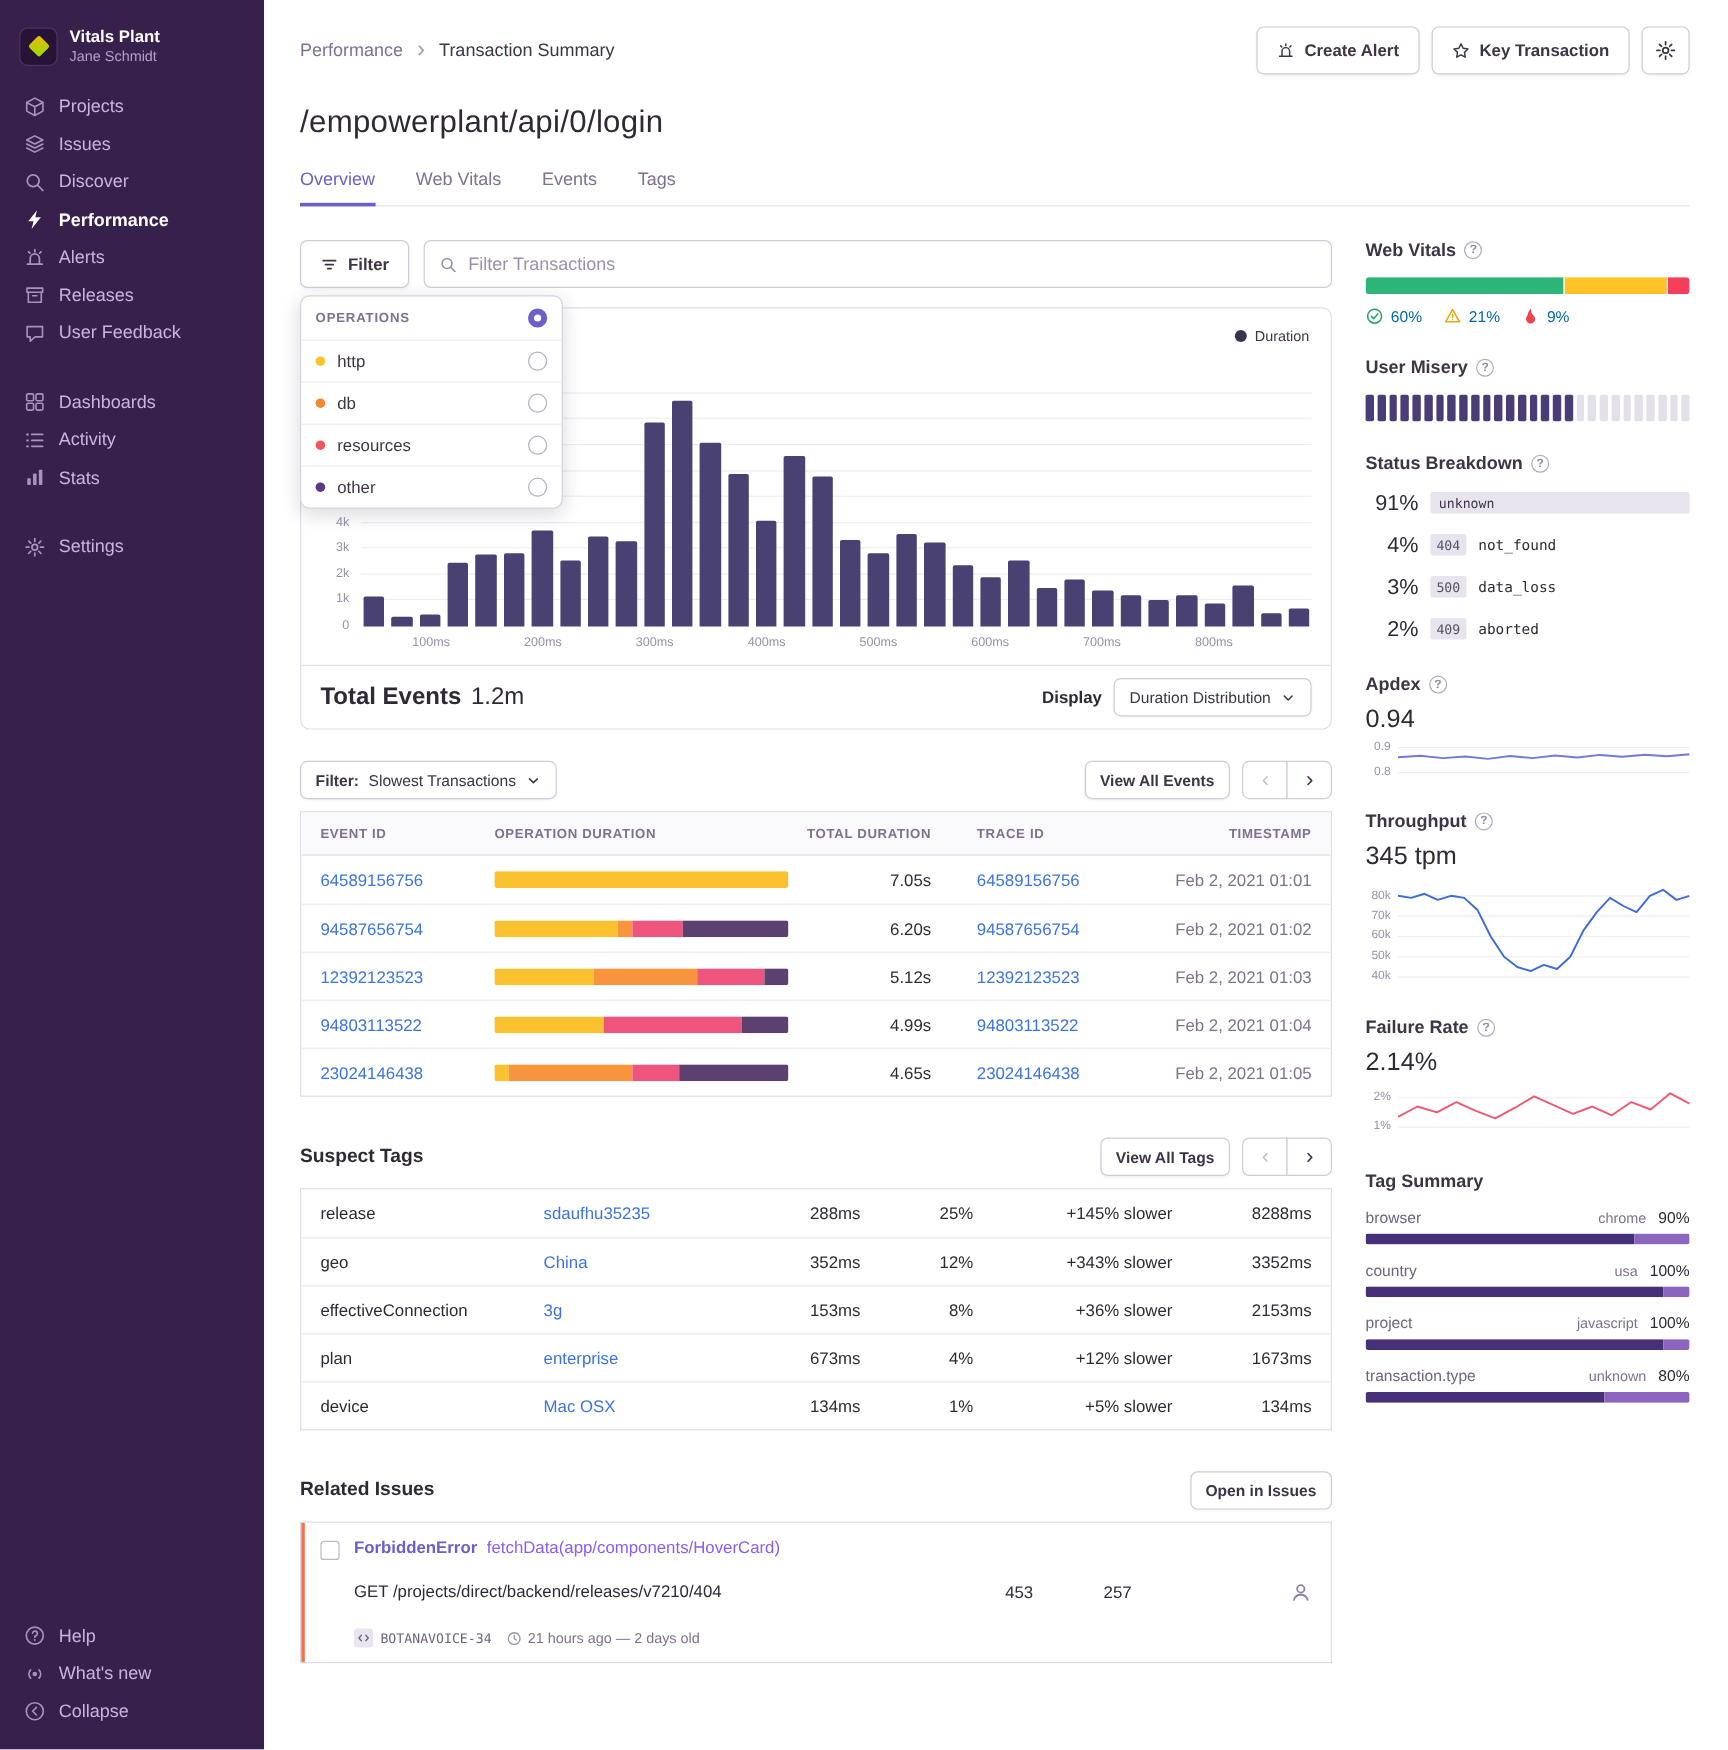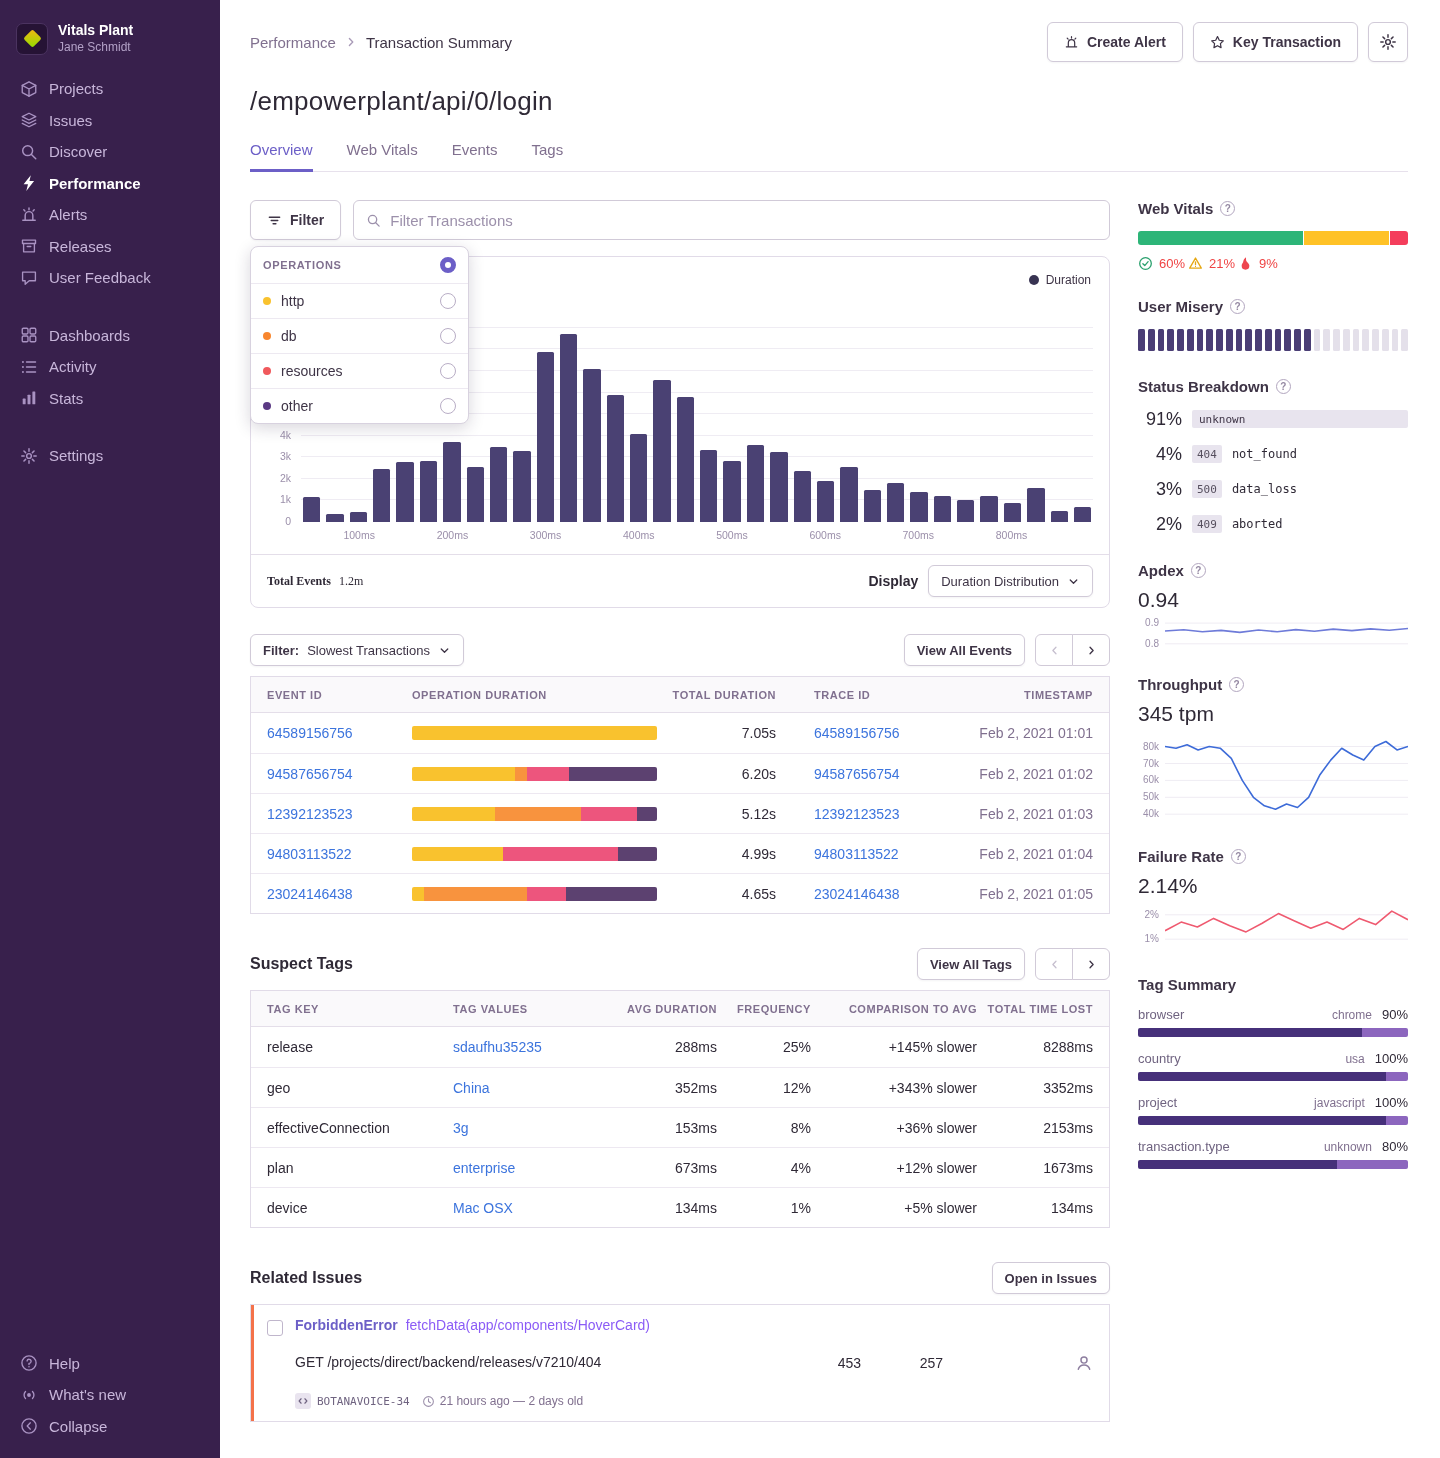--- a/index.html
+++ b/index.html
@@ -80,21 +80,21 @@
   .hist-wrap { display:flex; }
   .hist-ylabels { width:34px; flex:none; position:relative; height:205px; }
   .ylab { position:absolute; right:10px; font-size:10.5px; color:#9B8FAA; }
   .hist-plot { flex:1; position:relative; height:205px; }
   .hgrid { position:absolute; left:0; right:0; height:1px; background:#EFECF3; }
   .bars { position:absolute; left:0; right:0; bottom:0; display:flex; align-items:flex-end; gap:6px; padding:0 2px; }
   .bar { flex:1; border-radius:1.5px 1.5px 0 0; }
   .hist-xlabels-row { margin-left:34px; position:relative; height:26px; }
   .xlab { position:absolute; top:7px; transform:translateX(-50%); font-size:10.5px; color:#9B8FAA; white-space:nowrap; }
   .chart-footer { border-top:1px solid #E4DEE9; margin:6px -16px 0; padding:10px 16px; display:flex; justify-content:space-between; align-items:center; }
-  .total-events { display:flex; align-items:flex-end; gap:8px; font-size:12px;font-family:Liberation Serif, serif; }
+  .total-events { display:flex; align-items:flex-end; gap:8px; font-size:20px; }
   .te-label { font-weight:700; color:#2F2936; }
   .te-value { color:#2F2936; }
   .display-ctl { display:flex; align-items:center; gap:10px; }
   .display-label { font-weight:700; font-size:14px; color:#2F2936; }
 
   
   .events-toolbar { margin-top:26px; display:flex; justify-content:space-between; align-items:center; }
   .toolbar-right { display:flex; align-items:center; gap:10px; }
   .bold { font-weight:700; }
   .btn .val { font-weight:400; }
@@ -141,21 +141,21 @@
   .panel-sec { margin-bottom:27px; }
   .sec-head { display:flex; align-items:center; gap:7px; }
   .sec-head h3 { font-size:15px; font-weight:700; color:#3E3446; }
   .qmark { width:15px; height:15px; border:1px solid #B2A6BF; border-radius:50%; color:#9488A2; font-size:10px; font-weight:700;
            display:flex; align-items:center; justify-content:center; cursor:pointer; }
   .qmark::after { content:"?"; }
   .big-val { font-size:21px; color:#2F2936; margin:9px 0 7px; }
   .wv-bar { display:flex; height:14px; border-radius:3px; overflow:hidden; margin-top:14px; }
   .wv-bar span { display:block; height:100%; }
   .wv-bar span + span { border-left:1px solid #fff; }
-  .wv-stats { display:flex; align-items:flex-end; gap:3px; margin-top:11px; font-size:13px; color:#ef4444; }
+  .wv-stats { display:flex; align-items:flex-end; gap:18px; margin-top:11px; font-size:13px; color:#0369a1; }
   .wv-stat { display:flex; align-items:center; gap:6px; }
   .misery-bar { display:flex; gap:3px; height:22px; margin-top:14px; }
   .misery-bar .tick { flex:1; border-radius:1.5px; }
   .status-row { display:flex; align-items:center; gap:10px; margin-top:13px; min-height:22px; }
   .status-pct { width:44px; flex:none; text-align:right; font-size:18px; color:#2F2936; }
   .status-bar { flex:1; height:18px; background:#E8E4EE; border-radius:2px; display:flex; align-items:center; padding:0 7px; }
   .status-bar-label { font-family:"DejaVu Sans Mono", monospace; font-size:11px; color:#3E3446; }
   .status-code { background:#E8E4EE; border-radius:2px; padding:2.5px 5px; font-family:"DejaVu Sans Mono", monospace; font-size:11px; color:#564F5E; }
   .status-label { font-family:"DejaVu Sans Mono", monospace; font-size:12px; color:#2F2936; }
   .mini-chart { display:flex; margin-top:4px; }
@@ -646,28 +646,20 @@
                     <svg viewBox="0 0 16 16" fill="none" stroke="currentColor" stroke-linecap="round" stroke-linejoin="round" stroke-width="1.6">
                       <path d="M6.2 4 10 8l-3.8 4"></path>
                     </svg>
                   </span>
                 </button>
             </div>
           </div>
         </div>
 
         <div class="table">
-          <div class="thead tgrid">
-            <div>TAG KEY</div>
-            <div>TAG VALUES</div>
-            <div class="r">AVG DURATION</div>
-            <div class="r">FREQUENCY</div>
-            <div class="r">COMPARISON TO AVG</div>
-            <div class="r">TOTAL TIME LOST</div>
-          </div>
           <div id="tags-rows">
   <div class="trow tgrid">
     <div>release</div>
     <div><a class="link">sdaufhu35235</a></div>
     <div class="r">288ms</div>
     <div class="r">25%</div>
     <div class="r">+145% slower</div>
     <div class="r">8288ms</div>
   </div>
   <div class="trow tgrid">

